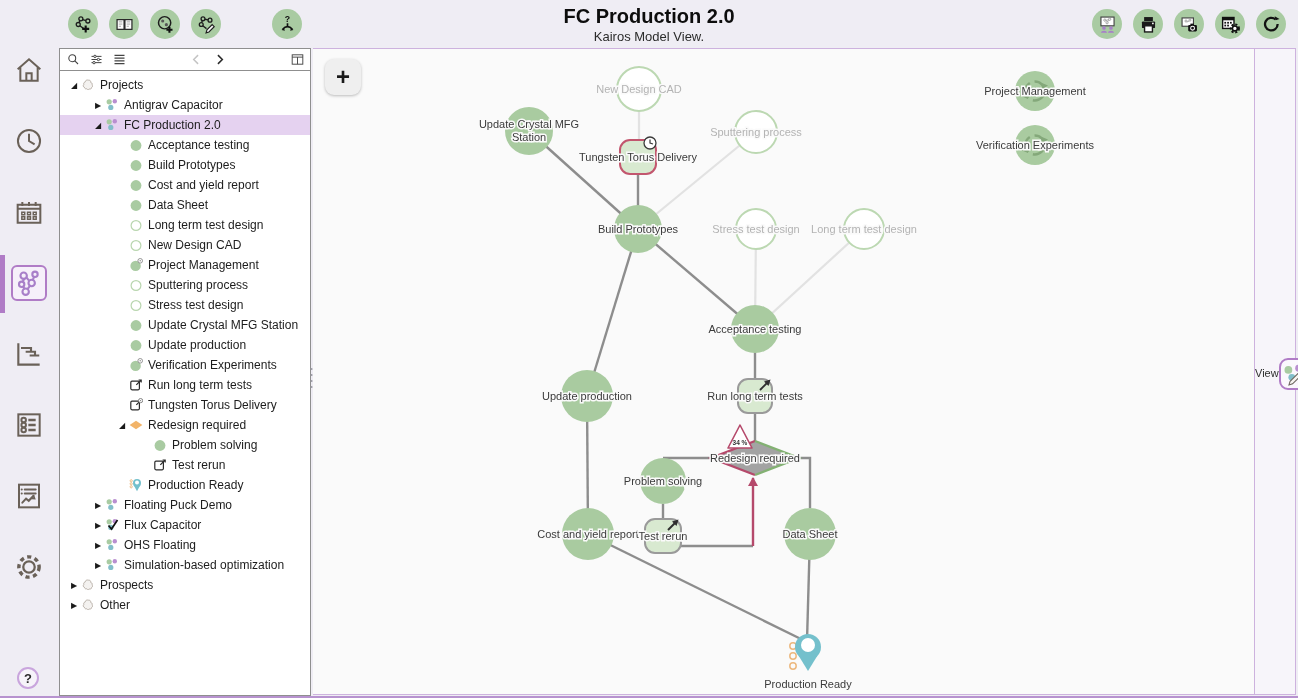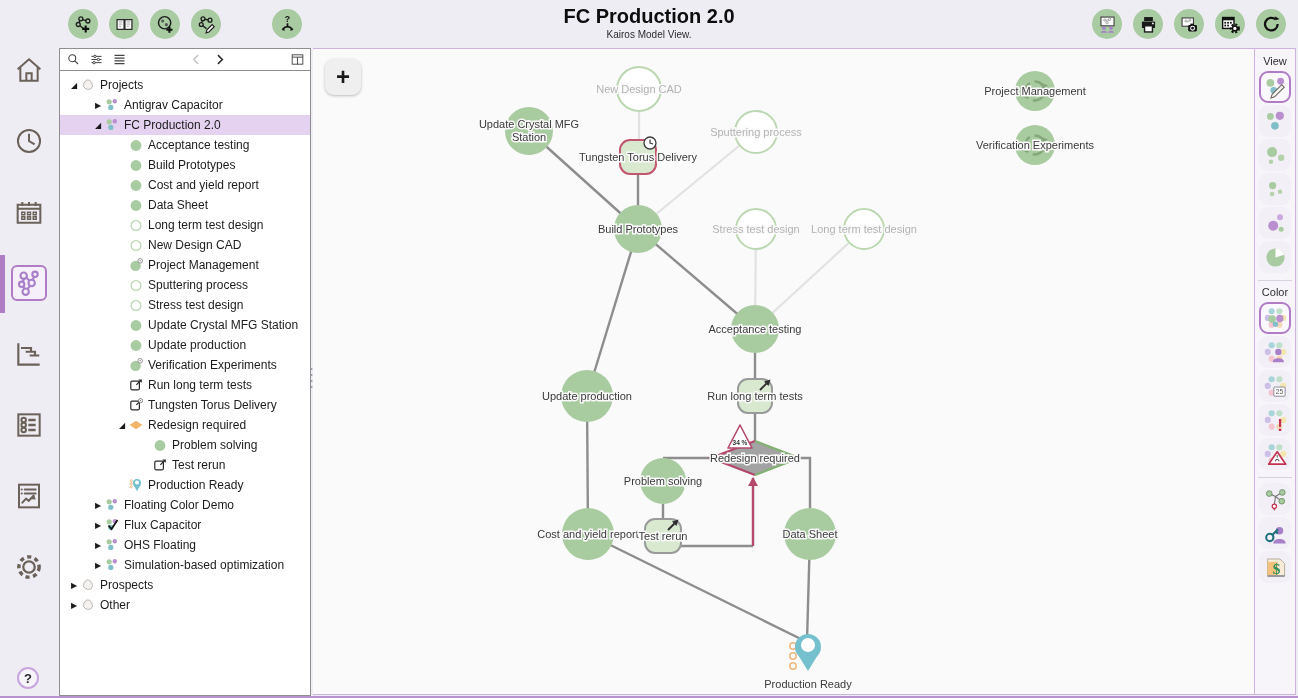--- a/index.html
+++ b/index.html
@@ -10,21 +10,21 @@
   .topbar{position:absolute;left:0;top:0;width:1298px;height:48px;}
   .tb-group{position:absolute;top:9px;display:flex;gap:11px;align-items:center;}
   .tb-left{left:68px;}
   .tb-right{right:12px;}
   .circle-btn{width:30px;height:30px;border-radius:50%;background:#a9cba2;
     display:flex;align-items:center;justify-content:center;cursor:pointer;}
   .circle-btn svg{width:21px;height:21px;}
   .gap-before{margin-left:40px;}
   .title-block{position:absolute;left:50%;transform:translateX(-50%);top:5px;text-align:center;white-space:nowrap;}
   .app-title{font-size:20px;font-weight:bold;color:#0d0d0d;}
-  .app-subtitle{font-size:10px;color:#2b2b2b;margin-top:1px;}
+  .app-subtitle{font-size:13px;color:#2b2b2b;margin-top:1px;}
 
   
   .leftnav{position:absolute;left:0;top:48px;bottom:0;width:58px;}
   .nav-btn{position:absolute;left:11px;width:36px;height:36px;display:flex;
     align-items:center;justify-content:center;cursor:pointer;}
   .nav-btn svg{width:32px;height:32px;}
   .nav-btn.selected{border:2px solid #b07cc6;border-radius:6px;background:#f6f0fa;}
   .nav-sel-bar{position:absolute;left:0;width:5px;height:58px;background:#b07cc6;}
   .help-btn{position:absolute;left:17px;bottom:9px;width:22px;height:22px;border-radius:50%;
     border:2px solid #c9a5dd;color:#2b2b2b;font-size:13px;font-weight:bold;
@@ -60,21 +60,21 @@
   .edge-light{stroke:#e2e2e2;stroke-width:2.2;fill:none;}
   .edge-dark{stroke:#8d8d8d;stroke-width:2.4;fill:none;}
   .edge-return{stroke:#b5496b;stroke-width:2.4;fill:none;}
   text.nlabel{font-family:"Liberation Sans",sans-serif;font-size:11px;paint-order:stroke;
     stroke:#fafafa;stroke-width:3px;}
   text.nlabel.dark{fill:#3b3b3b;}
   text.nlabel.light{fill:#b3b3b3;}
 
   
   .rightbar{position:absolute;right:2px;top:48px;width:42px;bottom:3px;background:#f7f5fa;
-    border:1px solid #cdb2de;display:flex;flex-direction:column;align-items:center;padding-top:5px;}
+    border:1px solid #cdb2de;display:flex;flex-direction:row;align-items:center;padding-top:5px;}
   .sb-label{font-size:11px;color:#2e2e2e;margin:1px 0 3px;}
   .sb-btn{width:32px;height:32px;border-radius:9px;display:flex;align-items:center;
     justify-content:center;margin:1px 0;cursor:pointer;background:#f2eff6;}
   .sb-btn svg{width:25px;height:25px;}
   .sb-btn.selected{border:2px solid #b07cc6;background:#fbf8fd;}
   .sb-divider{width:34px;height:1px;background:#d8d2de;margin:6px 0 4px;}
 
   .bottom-strip{position:absolute;left:0;right:0;bottom:0;height:2px;background:#b792cf;}
 </style>
 </head>
@@ -539,21 +539,21 @@
       </div>
       <div class="tree-row" style="padding-left: 31px;">
         <div class="t-arrow">▶</div>
         <div class="t-icon">
           <svg xmlns="http://www.w3.org/2000/svg" viewBox="0 0 14 14">
             <circle cx="4.2" cy="3.8" r="2.6" fill="#a9cba2"></circle>
             <circle cx="9.8" cy="3.2" r="2.2" fill="#b98fd0"></circle>
             <circle cx="5.8" cy="9.4" r="2.6" fill="#82bec9"></circle>
           </svg>
         </div>
-        <div class="t-label">Floating Color Demo</div>
+        <div class="t-label">Floating Puck Demo</div>
       </div>
       <div class="tree-row" style="padding-left: 31px;">
         <div class="t-arrow">▶</div>
         <div class="t-icon">
           <svg xmlns="http://www.w3.org/2000/svg" viewBox="0 0 14 14">
             <circle cx="4.2" cy="3.8" r="2.6" fill="#a9cba2"></circle>
             <circle cx="9.8" cy="3.2" r="2.2" fill="#b98fd0"></circle>
             <circle cx="5.8" cy="9.4" r="2.6" fill="#82bec9"></circle>
             <path d="M3.5 7.5L6.5 11 12.5 2" stroke="#111" stroke-width="1.7" fill="none"></path>
           </svg>

